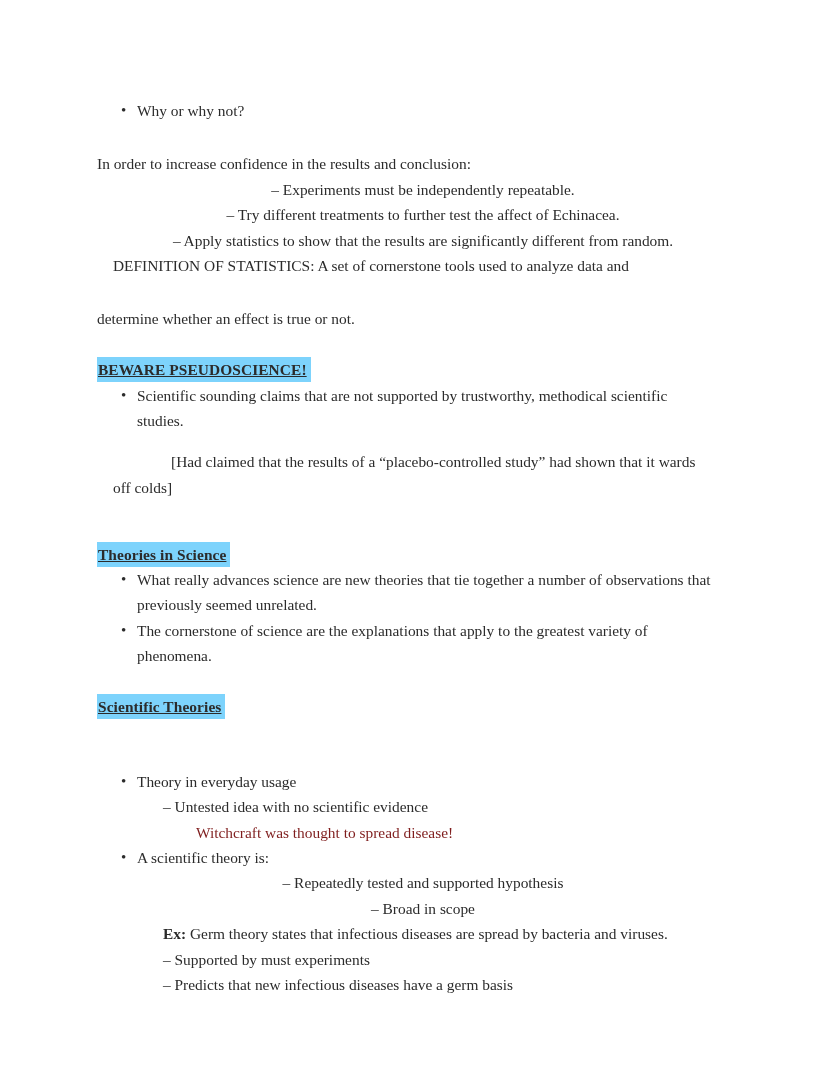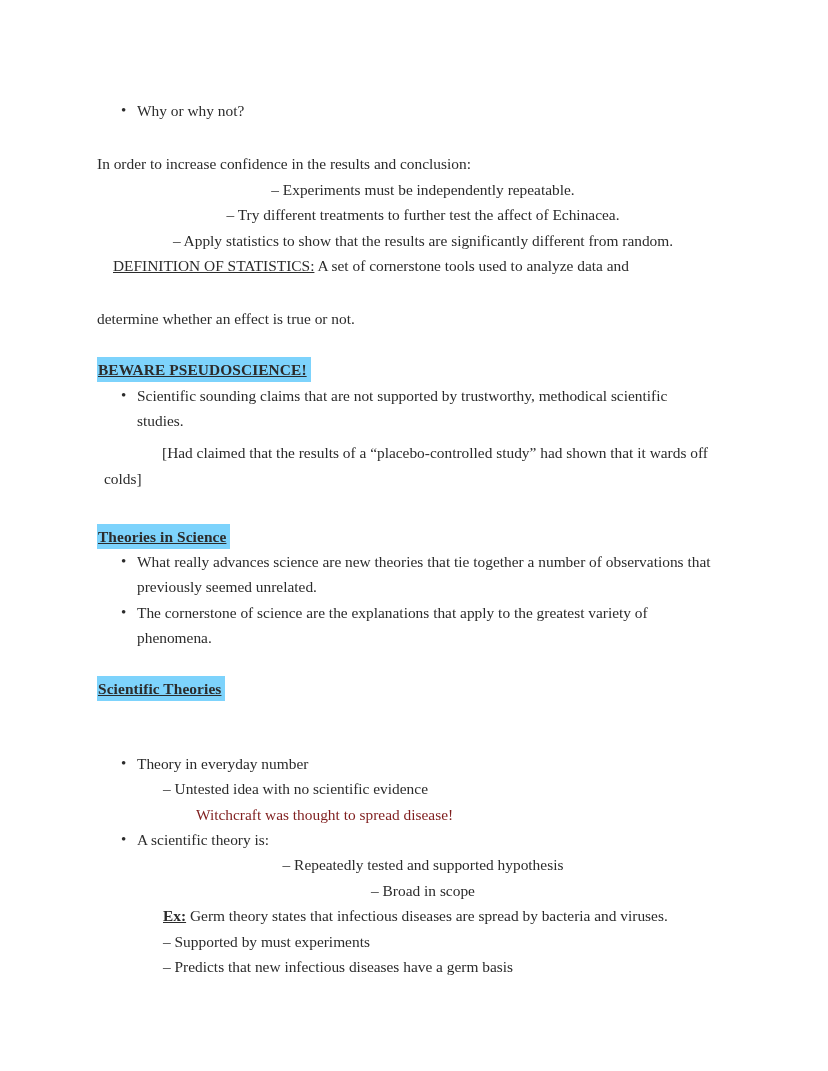--- a/index.html
+++ b/index.html
@@ -34,21 +34,21 @@
   .line {
     margin: 0;
     padding: 0;
   }
   .flush {            
     margin-left: 0;
     margin-top: 28px;
   }
   .hang-para {        
     text-indent: 58px;
-    margin: 7px;
+    margin: 16px;
   }
   .spacer {
     height: 25.4px;
   }
   .spacer-sm {
     height: 24px;
   }
 
   
   ul.bullets {
@@ -84,21 +84,20 @@
   }
   .def-line {           
     margin-left: 16px;
   }
   .ex-line {            
     margin-left: 66px;
   }
 
   
   .u {
-    text-decoration: underline;
     text-align: right;
   }
   .b {
     font-weight: bold;
   }
 
   
   .hl-heading {
     display: inline-block;
     font-weight: bold;
@@ -175,21 +174,21 @@
     <div class="heading-row">
       <span class="hl-heading">Scientific Theories</span>
     </div>
 
     <div class="spacer"></div>
     <div class="spacer-sm"></div>
 
     <ul class="bullets">
       <li>
         <span class="marker">•</span>
-        <span>Theory in everyday number</span>
+        <span>Theory in everyday usage</span>
       </li>
     </ul>
 
     <div class="line dash-l2">– Untested idea with no scientific evidence</div>
     <div class="line blue-line">Witchcraft was thought to spread disease!</div>
 
     <ul class="bullets">
       <li>
         <span class="marker">•</span>
         <span>A scientific theory is:</span>

